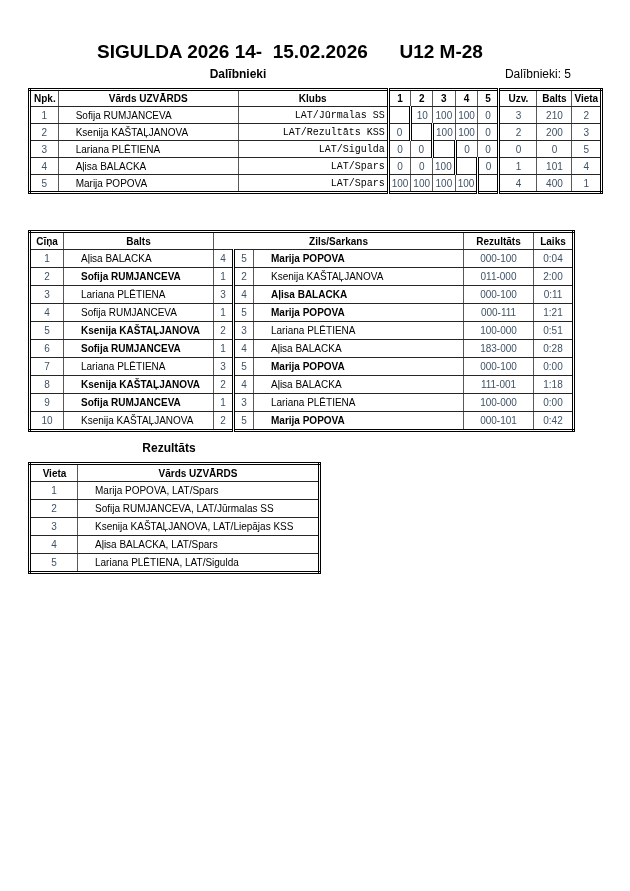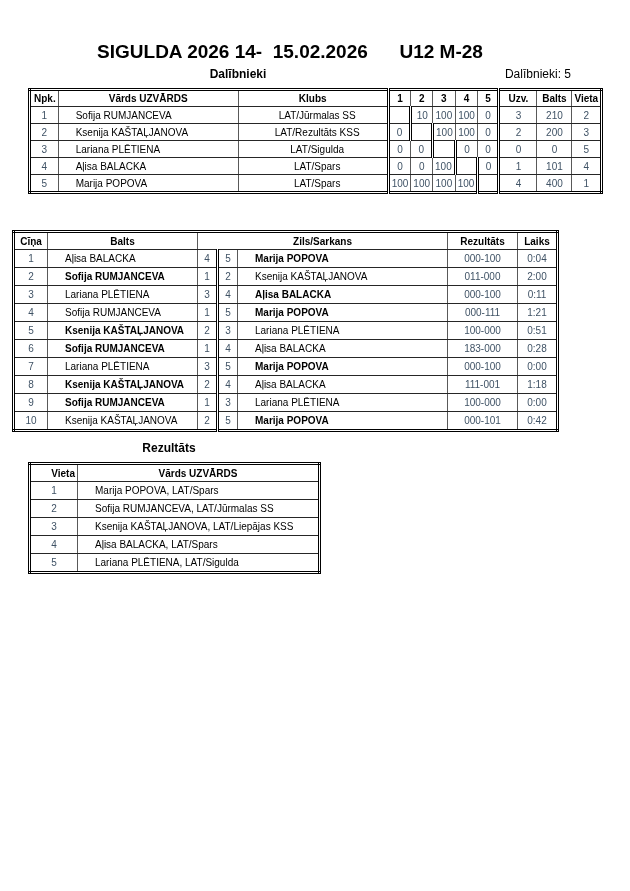--- a/index.html
+++ b/index.html
@@ -22,31 +22,31 @@
   table { border:3px double #000; }
   th, td {
     border:1px solid #595959;
     border-top:1px solid #262626; border-bottom:1px solid #262626;
     padding:0 2px; overflow:hidden; white-space:nowrap; vertical-align:middle;
   }
   th { font-weight:bold; text-align:center; }
   .t1 { position:absolute; top:88px; left:28px; }
   .t1 th { height:15px; }
   .t1 td { height:16px; }
-  .t2 { position:absolute; top:230px; left:12px; }
+  .t2 { position:absolute; top:230px; left:28px; }
   .t2 th { height:16px; }
   .t2 td { height:17px; }
   .t3 { position:absolute; top:462px; left:28px; }
   .t3 th { height:16px; }
   .t3 td { height:17px; }
 
-  .l { text-align:right; padding-left:3px;margin-left:37px; }
+  .l { text-align:center; padding-left:3px;margin-left:37px; }
   .c { text-align:center; }
   .name { text-align:left; padding-left:17px; }
-  .club { text-align:center; padding-left:11px; }
+  .club { text-align:right; padding-left:11px;font-family:Liberation Mono, monospace; }
   .num { color:#3f5265; }
   th.num, .b { color:#000; }
   .b { font-weight:bold; }
   .dleft  { border-left:3px double #000 !important; }
   .dright { border-right:3px double #000 !important; }
 </style>
 </head>
 <body>
 
 <div class="page">

